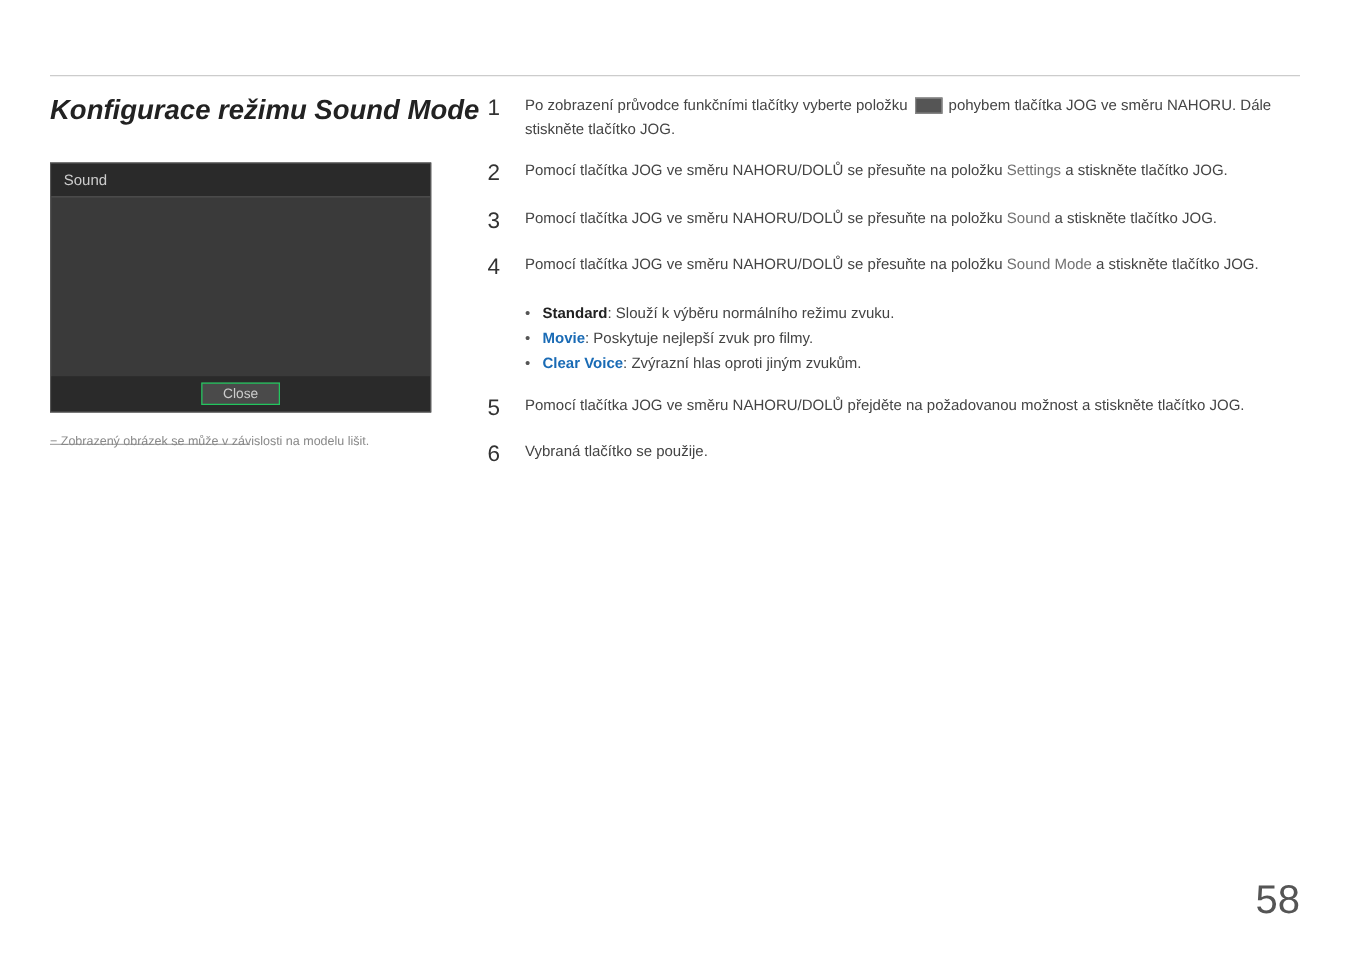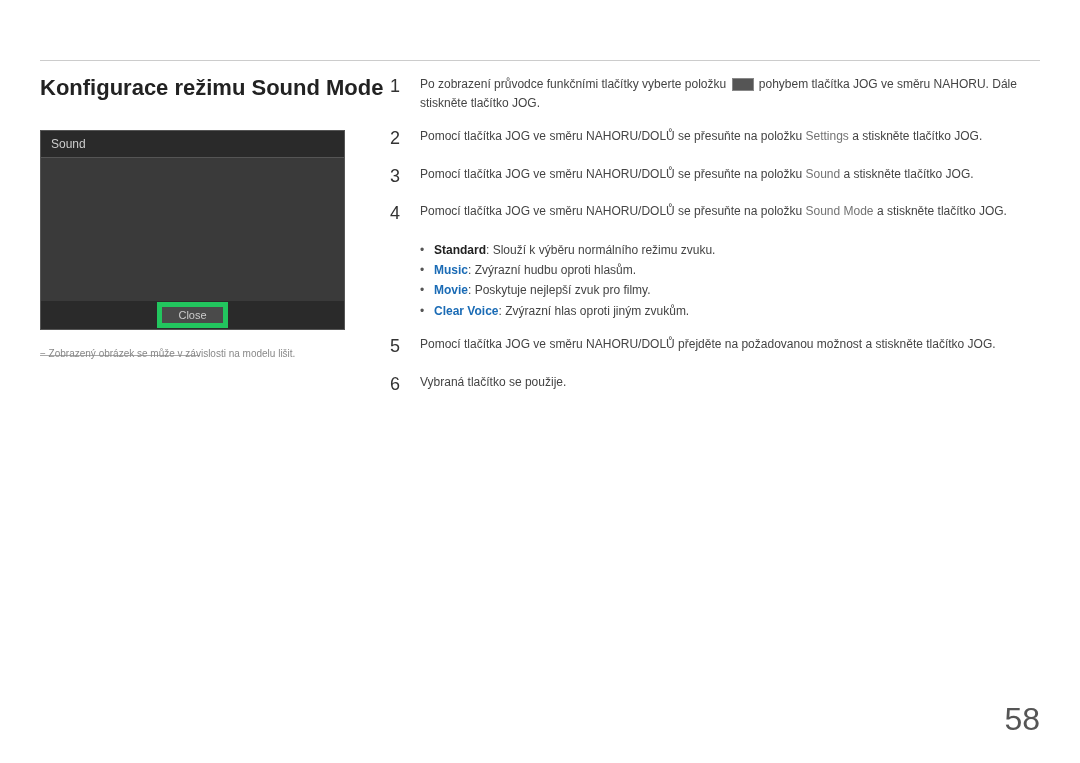--- a/index.html
+++ b/index.html
@@ -26,20 +26,21 @@
       position: absolute;
       top: 75px;
       left: 40px;
     }
 
     .page-title {
       font-size: 22px;
       font-weight: bold;
       color: #222;
       margin-bottom: 18px;
+      font-style: italic;
     }
 
     
     .ui-panel {
       position: absolute;
       top: 130px;
       left: 40px;
       width: 305px;
       height: 200px;
       background: #3a3a3a;
@@ -112,21 +113,21 @@
       display: flex;
       align-items: center;
       justify-content: center;
     }
 
     .close-btn-label {
       color: #ccc;
       font-size: 11px;
       background: #4a4a4a;
       padding: 2px 16px;
-      border: 5px solid #22c55e;
+      border: 1px solid #22c55e;
     }
 
     
     .panel-divider {
       position: absolute;
       top: 355px;
       left: 40px;
       width: 160px;
       height: 1px;
       background: #aaa;
@@ -261,23 +262,20 @@
   <div class="step">
     <span class="step-number">4</span>
     <span class="step-text">
       Pomocí tlačítka JOG ve směru NAHORU/DOLŮ se přesuňte na položku <b>Sound Mode</b> a stiskněte tlačítko JOG.
     </span>
   </div>
 
   <div class="bullet-list">
     <div class="bullet-item">
       <b>Standard</b>: Slouží k výběru normálního režimu zvuku.
-    </div>
-    <div class="bullet-item">
-      <span class="colored">Music</span>: Zvýrazní hudbu oproti hlasům.
     </div>
     <div class="bullet-item">
       <span class="colored">Movie</span>: Poskytuje nejlepší zvuk pro filmy.
     </div>
     <div class="bullet-item">
       <span class="colored">Clear Voice</span>: Zvýrazní hlas oproti jiným zvukům.
     </div>
   </div>
 
   <div class="step">

